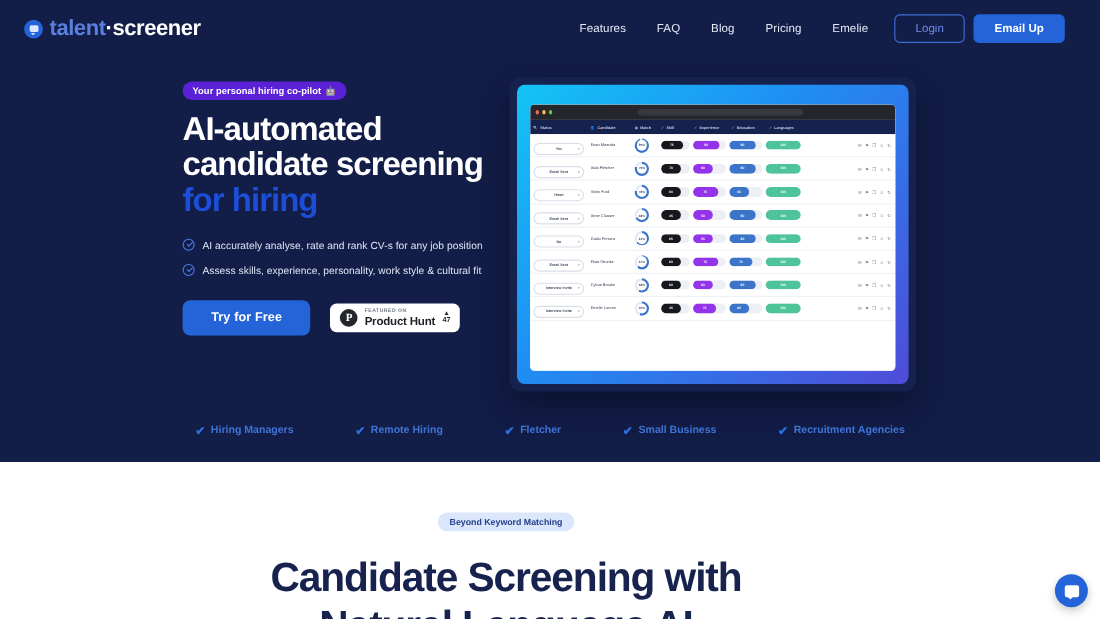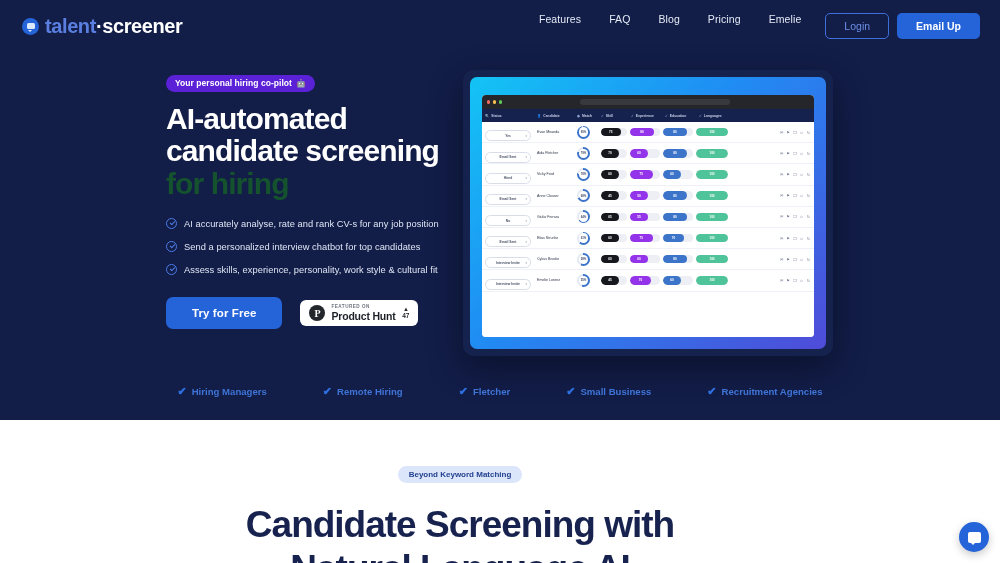--- a/index.html
+++ b/index.html
@@ -48,22 +48,22 @@
     content:""; position:absolute; left:1px; bottom:-2.4px;
     border-left:2.4px solid transparent; border-right:2.4px solid transparent;
     border-top:2.6px solid #dce8fb;
   }
   .logo-text { font-size:20px; font-weight:700; letter-spacing:-0.4px; line-height:1; }
   .logo-text .t1 { color:#5b7fe0; }
   .logo-text .dot { color:#ffffff; }
   .logo-text .t2 { color:#ffffff; }
 
   .nav-right {
-    margin-left:auto; margin-right:20px;
-    display:flex; gap:0px;
+    margin-left:auto; margin-right:32px;
+    display:flex; align-items:center; gap:0px;
   }
   .nav-link {
     color:#e4eaf6; font-size:10.5px; padding:0 14px; text-decoration:none;
     white-space:nowrap; letter-spacing:0.1px;
   }
   .btn-login {
     margin-left:10px;
     border:1px solid #3f6fd8; color:#6d8fe6; background:transparent;
     font-size:10.5px; border-radius:5px; padding:6px 18px; cursor:pointer;
     font-family:inherit;
@@ -82,21 +82,21 @@
     background:#5b21d6; color:#ffffff;
     font-size:8.5px; font-weight:600; padding:3.5px 9px; border-radius:10px;
     letter-spacing:0.05px;
   }
   .badge-emoji { font-size:8px; }
   h1.hero-title {
     margin-top:11px;
     font-size:30px; line-height:32.5px; font-weight:800;
     color:#ffffff; letter-spacing:-0.9px;
   }
-  h1.hero-title .accent { color:#14532d;text-align:right; }
+  h1.hero-title .accent { color:#1d4ed8;text-align:right; }
 
   .bullets { margin-top:18px; display:flex; flex-direction:column; gap:12px; }
   .bullet { display:flex; align-items:center; gap:7px; }
   .check-circle {
     flex:0 0 auto; width:11px; height:11px; border-radius:50%;
     border:1.1px solid #4d7ce8; position:relative;
   }
   .check-circle:after {
     content:""; position:absolute; left:2.6px; top:2.4px;
     width:4px; height:2px;
@@ -284,24 +284,20 @@
     <h1 class="hero-title">
       <span>AI-automated</span><br>
       <span>candidate screening</span><br>
       <span class="accent">for hiring</span>
     </h1>
 
     <div class="bullets">
       <div class="bullet">
         <span class="check-circle"></span>
         <span class="bullet-text">AI accurately analyse, rate and rank CV-s for any job position</span>
-      </div>
-      <div class="bullet">
-        <span class="check-circle"></span>
-        <span class="bullet-text">Send a personalized interview chatbot for top candidates</span>
       </div>
       <div class="bullet">
         <span class="check-circle"></span>
         <span class="bullet-text">Assess skills, experience, personality, work style &amp;  cultural fit</span>
       </div>
     </div>
 
     <div class="cta-row">
       <button class="btn-try">Try for Free</button>
       <div class="ph-badge">

